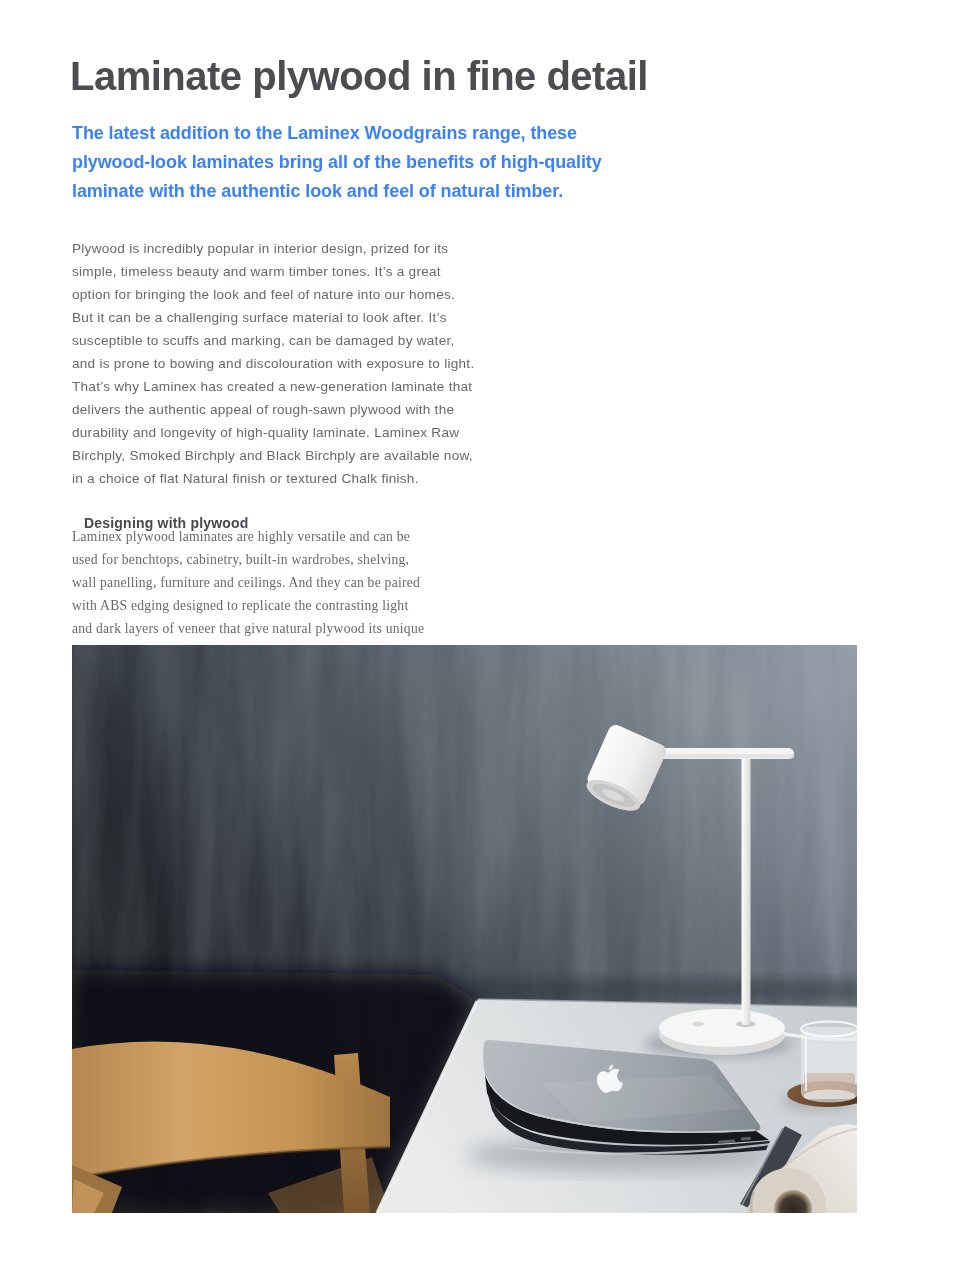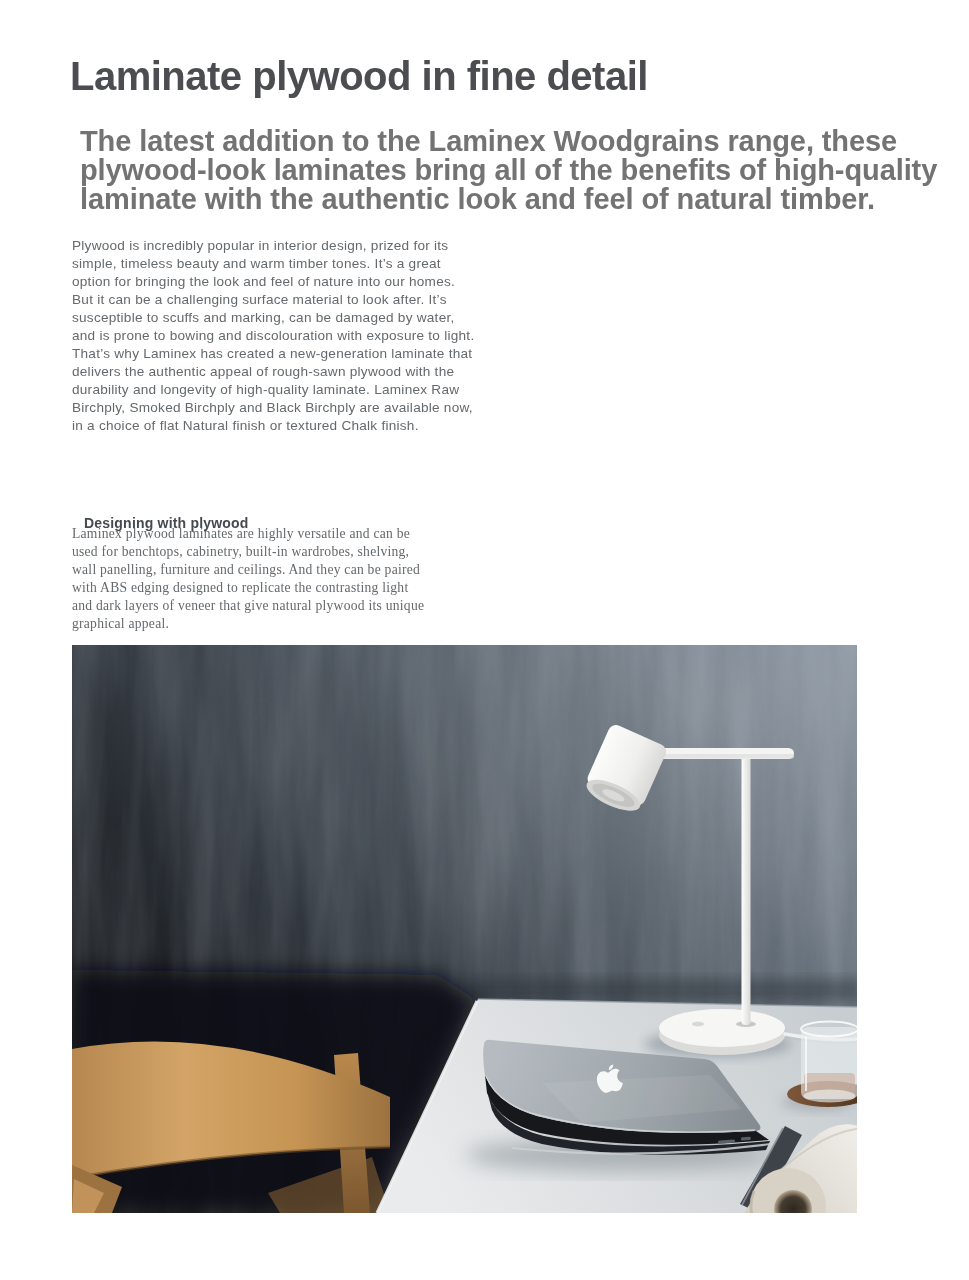--- a/index.html
+++ b/index.html
@@ -8,27 +8,27 @@
     font-family:"Liberation Sans", sans-serif;
     -webkit-font-smoothing:antialiased;
   }
   .page { position:absolute; inset:0; background:#ffffff;border-radius:7px; }
   .page-title {
     position:absolute; left:70px; top:54px; margin:0;
     font-size:40px; font-weight:bold; letter-spacing:-0.5px;
     color:#4c4d50; white-space:pre;
   }
   .intro {
-    position:absolute; left:72px; top:119px; margin:8px;
-    font-size:29px; line-height:29px; font-weight:bold;
-    color:#737373; white-space:pre; letter-spacing:-0.1px;
+    position:absolute; left:72px; top:119px; margin:0;
+    font-size:18px; line-height:29px; font-weight:bold;
+    color:#3b82f6; white-space:pre; letter-spacing:-0.1px;
   }
   .body-text {
     position:absolute; left:72px; margin:0;
-    font-size:13.6px; line-height:18px;
+    font-size:13.6px; line-height:23px;
     color:#64696d; white-space:pre; letter-spacing:0.25px;
   }
   .body-1 { top:237px; }
   .section-heading {
     position:absolute; left:72px; top:503px; margin:12px;
     font-size:14px; font-weight:bold; letter-spacing:0.2px;
     color:#46494d; white-space:pre;
   }
   .body-2 { top:525px;font-family:Liberation Serif, serif; }
   .hero-photo {

